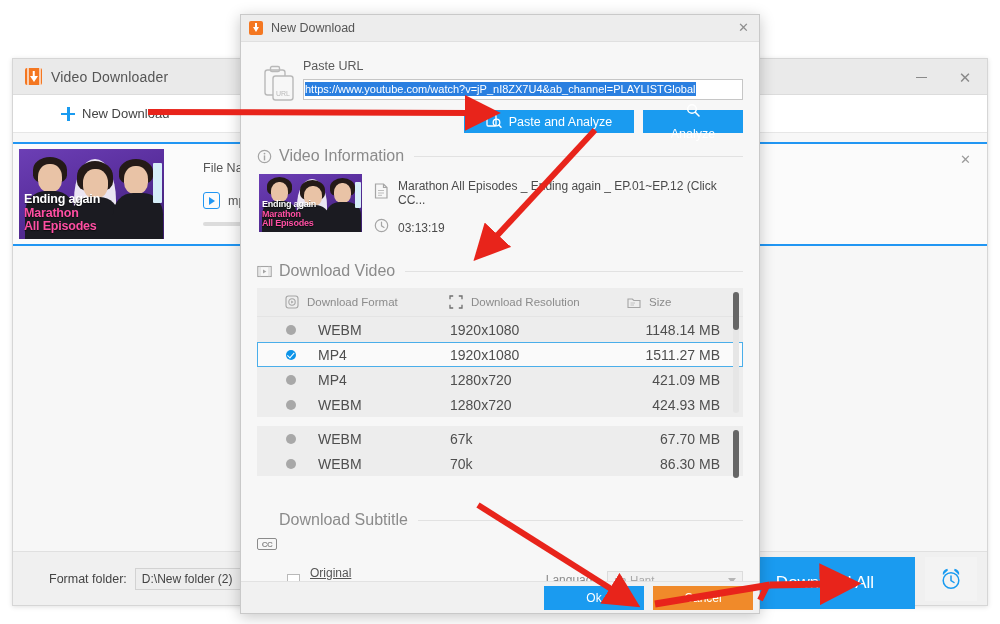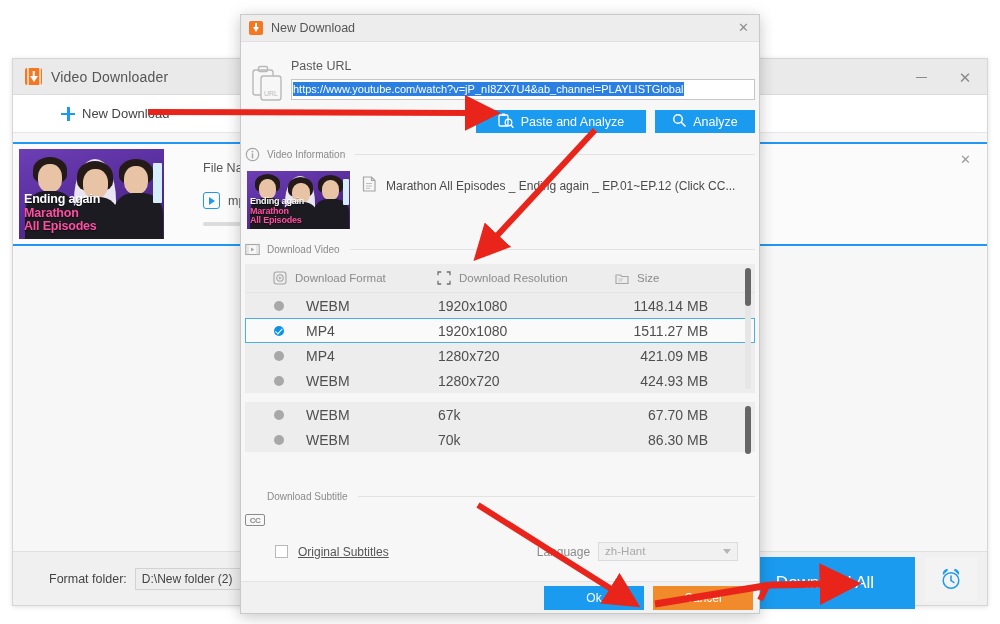--- a/index.html
+++ b/index.html
@@ -151,44 +151,44 @@
   }
   .dlg-logo .stem { position: absolute; left: 50%; top: 2px; transform: translateX(-50%);
     width: 2px; height: 5px; background: #fff; }
   .dlg-logo .arrow { position: absolute; left: 50%; top: 6px; transform: translateX(-50%);
     width: 0; height: 0; border-left: 3.5px solid transparent;
     border-right: 3.5px solid transparent; border-top: 5px solid #fff; }
   .dlg-title { font-size: 12.5px; color: #555; }
   .dlg-close { position: absolute; right: 10px; top: 5px; font-size: 13px; color: #8e8e8e; }
 
   .dlg-body { position: relative; height: calc(100% - 27px - 32px); background: #f7f7f7;
-              padding: 0 4px; overflow: hidden; }
+              padding: 0 16px; overflow: hidden; }
 
   .url-row { display: flex; padding-top: 17px; }
   .url-icon { width: 46px; flex: none; display: flex; justify-content: center; padding-top: 6px; }
   .url-fields { flex: 1; }
   .url-label { font-size: 12.5px; color: #5a5a5a; margin-bottom: 6px; }
   .url-input {
     width: 100%; height: 21px; border: 1px solid #c6c6c6; background: #fff;
     font-size: 11px; line-height: 19px; color: #fff; padding: 0 1px;
     white-space: nowrap; overflow: hidden;
   }
   .url-input .sel { background: #2a7fe0; color: #ffffff; padding: 1px 0; }
   .btn-row { display: flex; justify-content: flex-end; gap: 9px; margin-top: 10px; }
   .btn-blue {
     background: #1a9bf0; color: #fff; font-size: 12.5px; height: 23px;
     display: flex; align-items: center; justify-content: center; gap: 7px;
     padding: 0 14px; border: none;
   }
   .btn-paste { width: 170px; }
-  .btn-analyze { width: 100px; }
+  .btn-analyze { width: 100px; flex-direction: column; }
 
   .sec-head { display: flex; align-items: center; margin-top: 14px; }
   .sec-head .ico { width: 22px; flex: none; display: flex; align-items: center; }
-  .sec-head .txt { font-size: 10px; color: #8b8b8b; white-space: nowrap; margin-right: 10px; }
+  .sec-head .txt { font-size: 16px; color: #8b8b8b; white-space: nowrap; margin-right: 10px; }
   .sec-head .rule { flex: 1; height: 1px; background: #e2e2e2; }
 
   .vinfo { display: flex; margin-top: 9px; padding-left: 2px; }
   .vinfo-thumb {
     width: 103px; height: 58px; flex: none;
     background: linear-gradient(160deg,#6c3fb5 0%,#5a2f9e 45%,#3b1f6b 100%);
     position: relative; overflow: hidden;
   }
   .vinfo-thumb .tt1, .vinfo-thumb .tt2 { font-size: 9px; }
   .vinfo-thumb .thumb-text { left: 3px; bottom: 3px; }
@@ -428,20 +428,29 @@
           <div class="vinfo-line">
             <span>
               <svg width="15" height="16" viewBox="0 0 15 16">
                 <path d="M1.5 1 H9.5 L13 4.5 V15 H1.5 Z" fill="none" stroke="#a5a5a5" stroke-width="1.2"></path>
                 <path d="M9.5 1 V4.5 H13" fill="none" stroke="#a5a5a5" stroke-width="1.2"></path>
                 <path d="M4 7.5 H10 M4 10 H10 M4 12.3 H8" stroke="#bdbdbd" stroke-width="1"></path>
               </svg>
             </span>
             <span class="txt">Marathon All Episodes _ Ending again _ EP.01~EP.12 (Click CC...</span>
           </div>
+          <div class="vinfo-line">
+            <span>
+              <svg width="15" height="15" viewBox="0 0 15 15">
+                <circle cx="7.5" cy="7.5" r="6.2" fill="none" stroke="#a5a5a5" stroke-width="1.2"></circle>
+                <path d="M7.5 4 V7.8 L10 9.4" fill="none" stroke="#a5a5a5" stroke-width="1.2" stroke-linecap="round"></path>
+              </svg>
+            </span>
+            <span class="txt">03:13:19</span>
+          </div>
         </div>
       </div>
 
       <div class="sec-head">
         <span class="ico">
           <svg width="15" height="13" viewBox="0 0 15 13">
             <rect x="0.8" y="1.5" width="13.4" height="10" fill="none" stroke="#a5a5a5" stroke-width="1.1"></rect>
             <path d="M3 1.5 V11.5 M12 1.5 V11.5" stroke="#cfcfcf" stroke-width=".9"></path>
             <path d="M6 4.4 L9.3 6.5 L6 8.6 Z" fill="#a5a5a5"></path>
           </svg>

